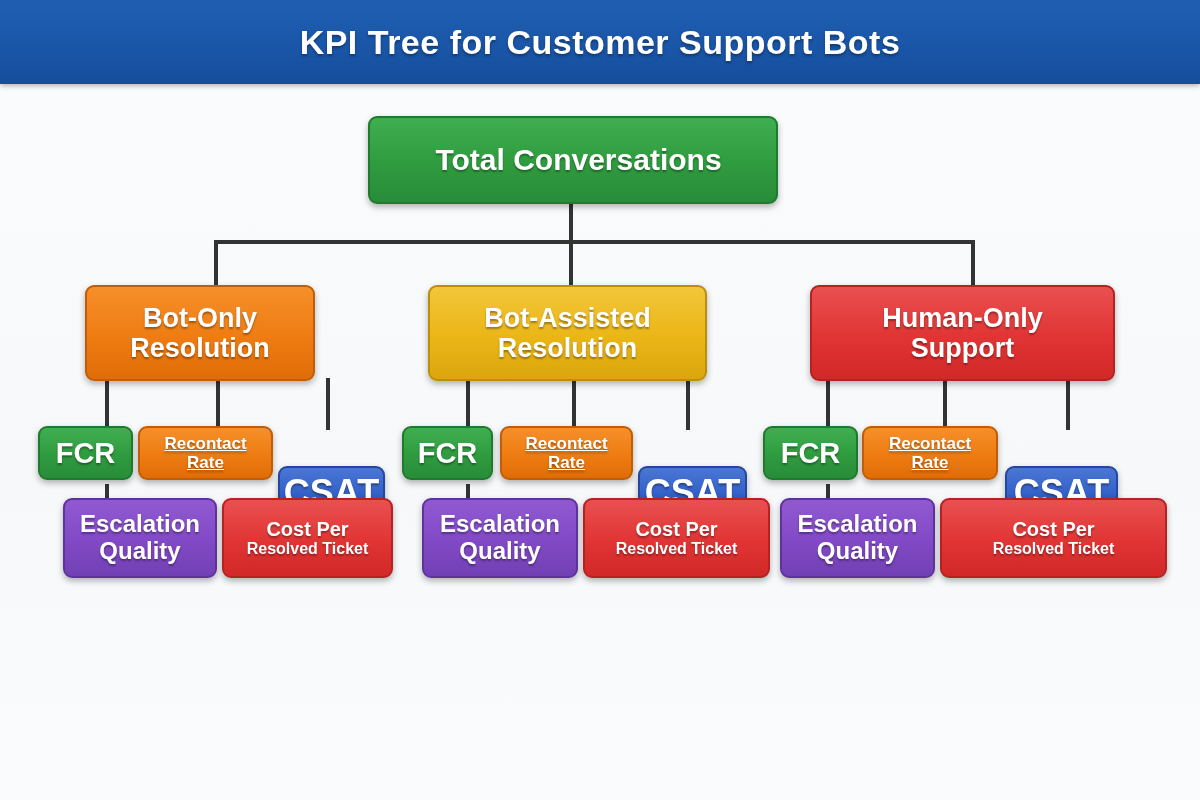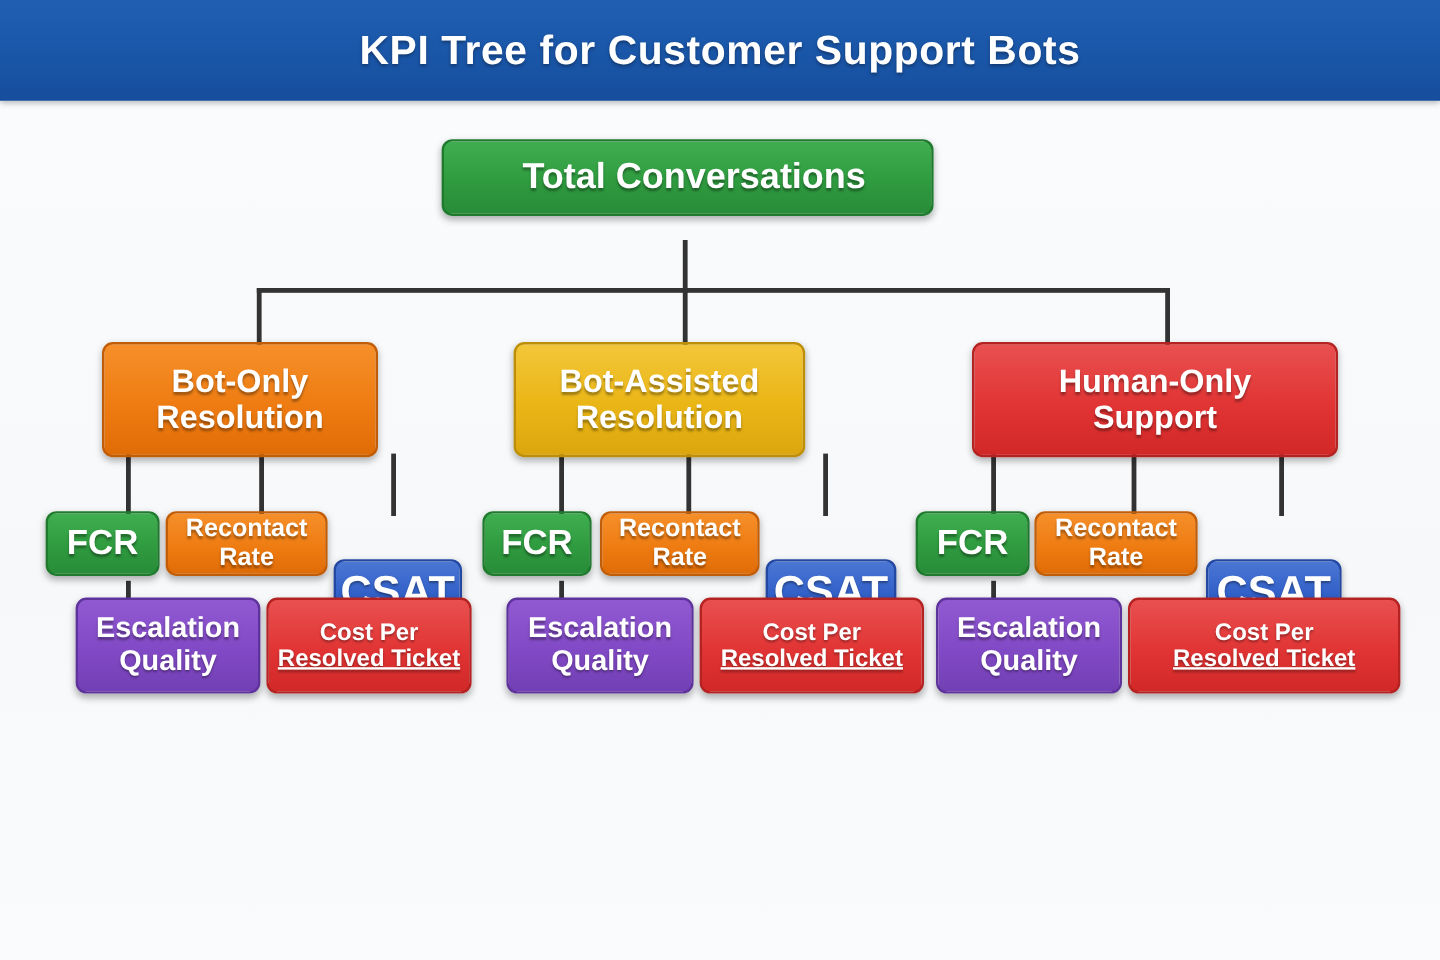--- a/index.html
+++ b/index.html
@@ -61,35 +61,35 @@
     box-shadow: 0 3px 6px rgba(0,0,0,0.30);
     line-height: 1.12;
   }
   .c-green  { background: linear-gradient(180deg, #3fae50 0%, #2f9b3f 55%, #288c38 100%); border-color: #1f7a2e; }
   .c-orange { background: linear-gradient(180deg, #f68f2a 0%, #ee7c12 55%, #e06c07 100%); border-color: #c05d06; }
   .c-gold   { background: linear-gradient(180deg, #f3c63a 0%, #eab616 55%, #dba60e 100%); border-color: #bd8f09; }
   .c-red    { background: linear-gradient(180deg, #e95050 0%, #e13434 55%, #d22828 100%); border-color: #b42222; }
   .c-blue   { background: linear-gradient(180deg, #4b76d4 0%, #3160c8 55%, #2a54b4 100%); border-color: #2348a2; }
   .c-purple { background: linear-gradient(180deg, #9159d1 0%, #8149c5 55%, #7240b4 100%); border-color: #5f339c; }
 
-  .node-root   { left: 368px; top: 116px; width: 410px; height: 64px; font-size: 30px; padding-left: 11px; }
+  .node-root   { left: 368px; top: 116px; width: 410px; height: 88px; font-size: 30px; padding-left: 11px; }
   .node-branch { top: 285px; height: 96px; font-size: 27px; }
   .node-b1 { left: 85px;  width: 230px; }
-  .node-b2 { left: 428px; width: 243px; }
+  .node-b2 { left: 428px; width: 279px; }
   .node-b3 { left: 810px; width: 305px; justify-content: center; }
 
   .node-row1 { top: 426px; height: 54px; }
   .node-fcr  { font-size: 29px; }
-  .node-rec  { font-size: 21px; }
+  .node-rec  { font-size: 17px; text-decoration: underline; }
   .node-csat { font-size: 36px; margin-top: 40px; }
 
   .node-row2 { top: 498px; height: 80px; }
   .node-esc  { font-size: 24px; }
   .node-cost .cost-l1 { font-size: 20px; }
-  .node-cost .cost-l2 { font-size: 20px; text-decoration: underline; }
+  .node-cost .cost-l2 { font-size: 16px; }
 
   .b1-fcr  { left: 38px;  width: 95px;  }
   .b1-rec  { left: 138px; width: 135px; }
   .b1-csat { left: 278px; width: 107px; }
   .b1-esc  { left: 63px;  width: 154px; }
   .b1-cost { left: 222px; width: 171px; }
 
   .b2-fcr  { left: 402px; width: 91px;  }
   .b2-rec  { left: 500px; width: 133px; }
   .b2-csat { left: 638px; width: 109px; }

